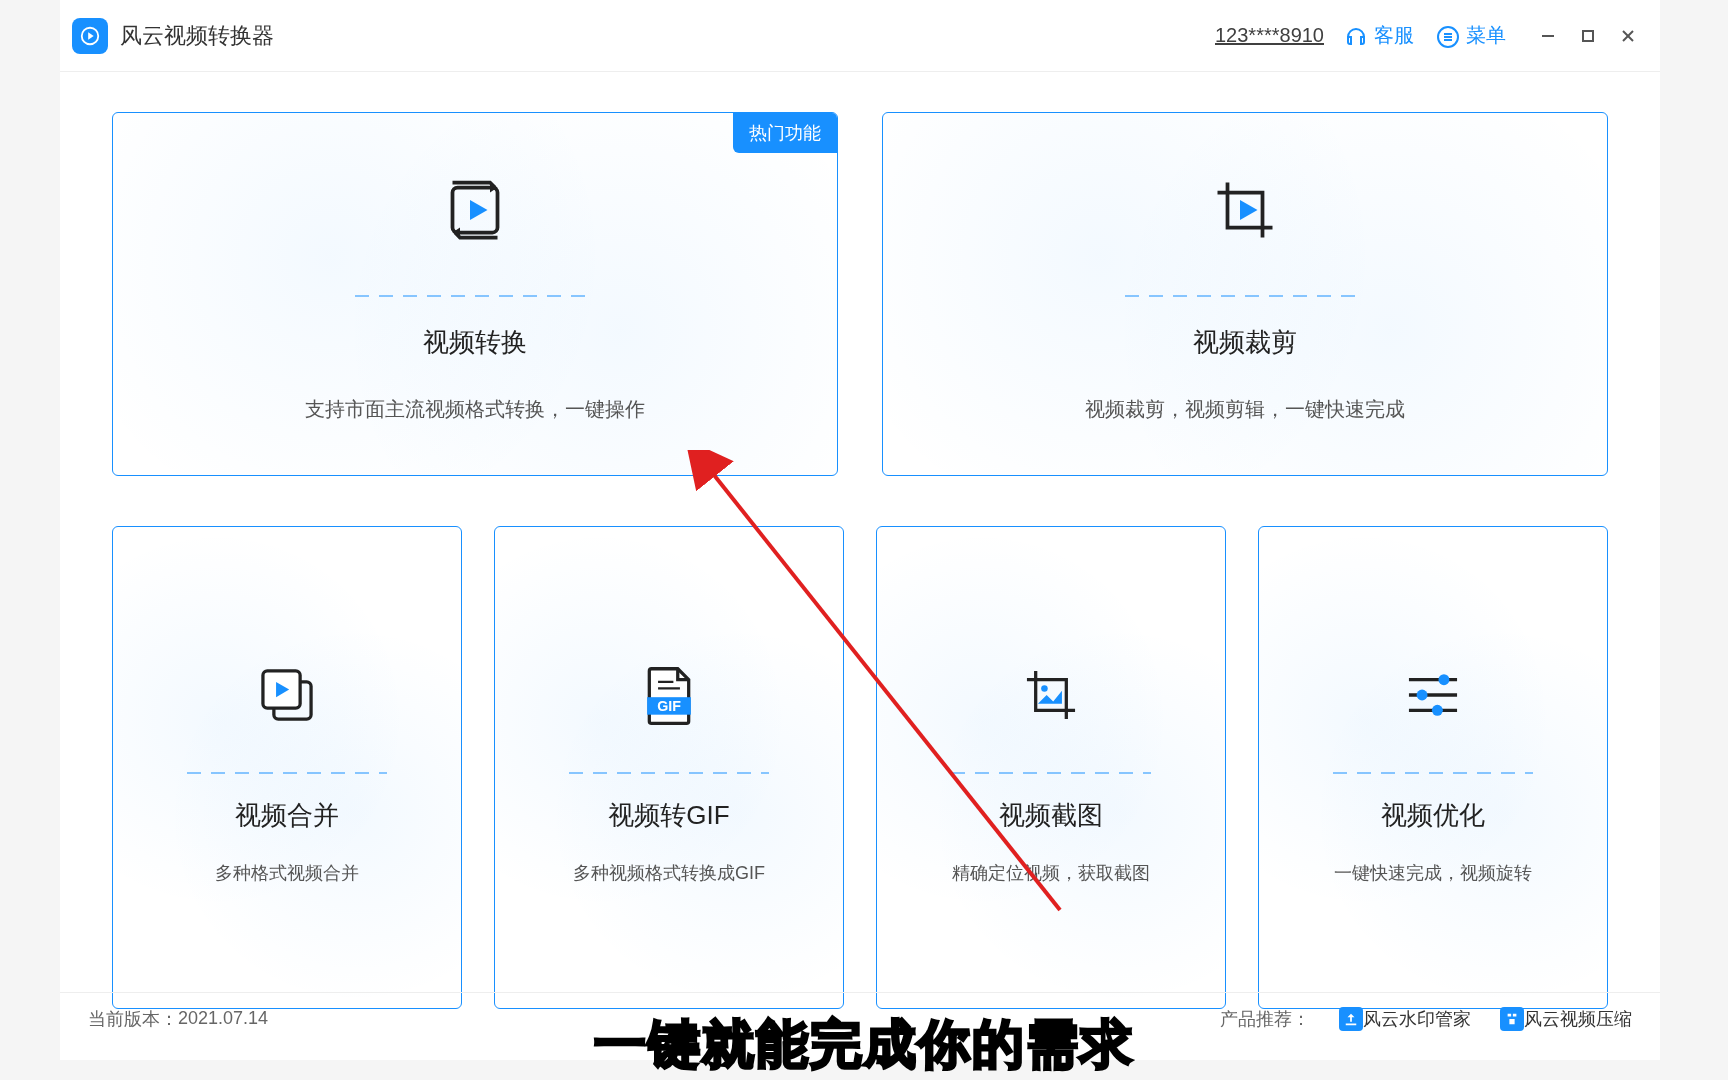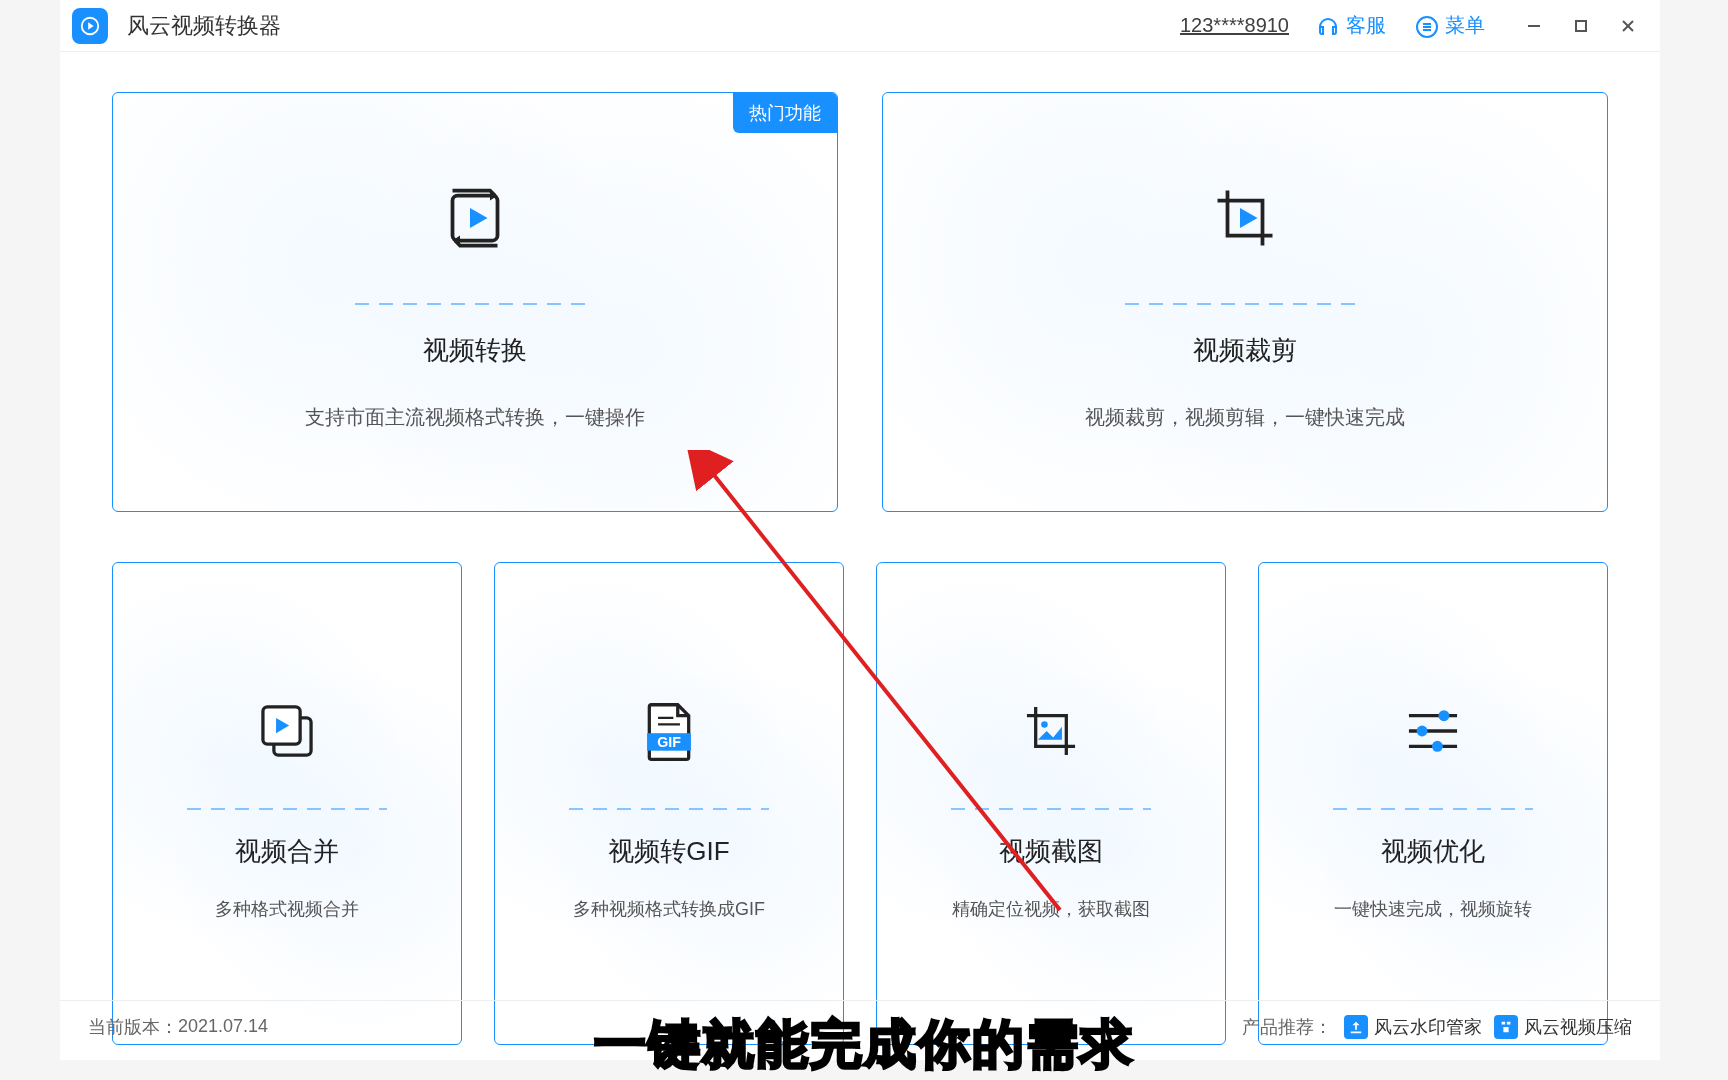--- a/index.html
+++ b/index.html
@@ -12,26 +12,25 @@
     position: relative;
   }
   .app-window {
     position: absolute;
     top: 0; left: 60px;
     width: 1600px;
     height: 1060px;
     background: #fff;
   }
   .titlebar {
-    height: 52px;
+    height: 72px;
     display: flex;
     align-items: center;
     padding: 0 12px 0 12px;
     border-bottom: 1px solid #eee;
-    gap: 7px;
   }
   .app-logo {
     width: 36px; height: 36px;
     background: #1890ff;
     border-radius: 8px;
     display: flex; align-items: center; justify-content: center;
     margin-right: 12px;
   }
   .app-logo svg { width: 22px; height: 22px; }
   .app-title { font-size: 22px; color: #333; font-weight: 500; }
@@ -61,21 +60,21 @@
     position: relative;
     display: flex;
     flex-direction: column;
     align-items: center;
     justify-content: center;
     background: radial-gradient(circle at 30% 40%, rgba(24,144,255,0.05), transparent 50%),
                 radial-gradient(circle at 70% 60%, rgba(24,144,255,0.05), transparent 50%);
     cursor: pointer;
     overflow: hidden;
   }
-  .card-large { height: 420px; }
+  .card-large { height: 364px; }
   .card-small { height: 483px; }
   .badge {
     position: absolute;
     top: 0; right: 0;
     background: #1890ff;
     color: #fff;
     font-size: 18px;
     padding: 8px 16px;
     border-bottom-left-radius: 6px;
   }
@@ -94,31 +93,31 @@
     margin: 28px 0 28px 0;
   }
   .card-small .card-divider { width: 200px; margin: 20px 0 24px 0; }
   .card-title { font-size: 26px; color: #222; font-weight: 500; margin-bottom: 36px; }
   .card-small .card-title { font-size: 26px; margin-bottom: 28px; }
   .card-sub { font-size: 20px; color: #555; }
   .card-small .card-sub { font-size: 18px; }
 
   .footer {
     position: absolute;
-    bottom: 8px; left: 0; right: 0;
+    bottom: 16px; left: 0; right: 0;
     height: 52px;
     display: flex;
     align-items: center;
     padding: 0 28px;
     font-size: 18px;
     color: #666;
     border-top: 1px solid #eee;
   }
   .footer-spacer { flex: 1; }
-  .rec-item { display: flex; align-items: center; gap: 6px; margin-left: 12px; color: #333; cursor: pointer; }
+  .rec-item { display: flex; align-items: center; gap: 0; margin-left: 29px; color: #333; cursor: pointer; }
   .rec-icon { width: 24px; height: 24px; border-radius: 4px; display: flex; align-items: center; justify-content: center; }
   .rec-icon svg { width: 14px; height: 14px; fill: #fff; }
 
   .arrow-overlay { position: absolute; pointer-events: none; }
   .caption-overlay {
     position: absolute;
     left: 0; right: 0; bottom: 0;
     text-align: center;
     font-size: 52px;
     font-weight: 700;

